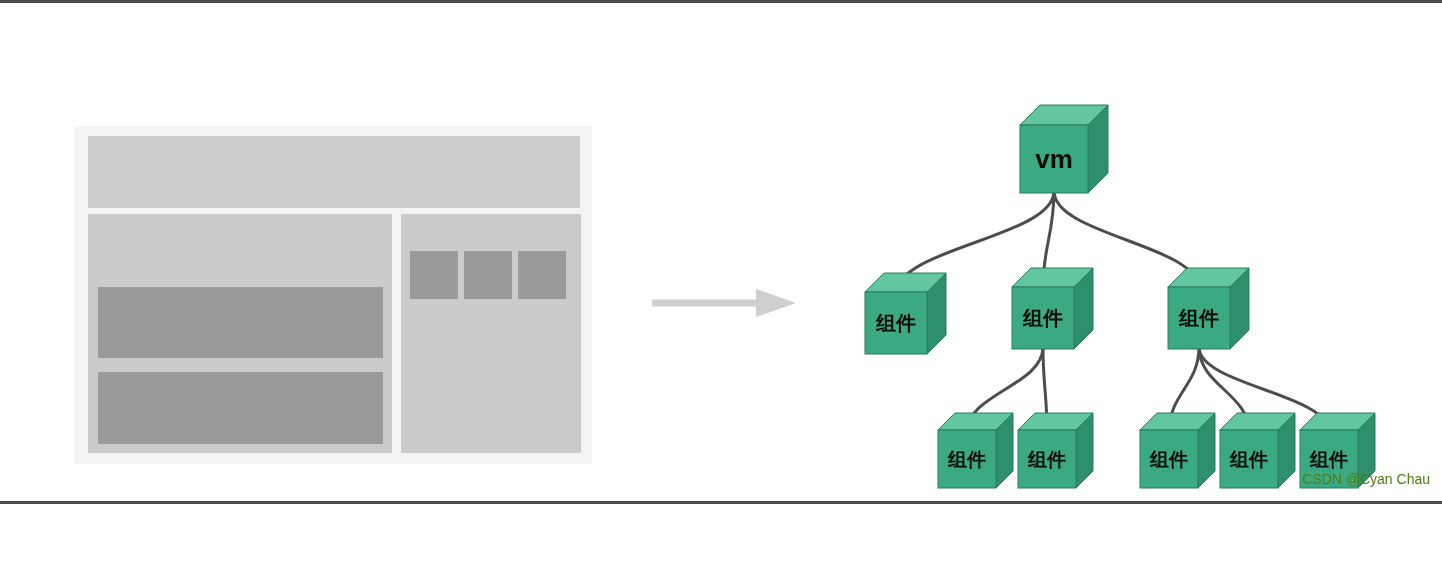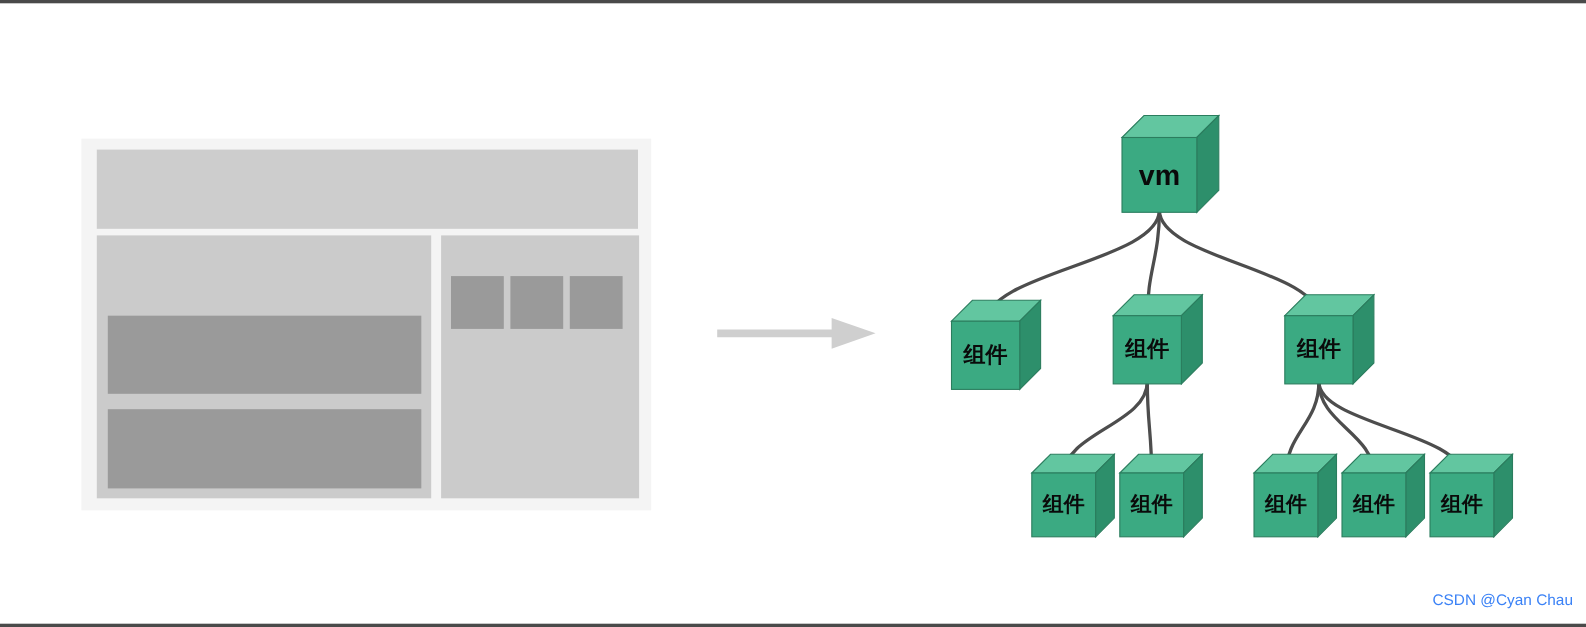--- a/index.html
+++ b/index.html
@@ -7,21 +7,21 @@
     margin: 0;
     padding: 0;
     background: #ffffff;
   }
   body {
     font-family: "Liberation Sans", sans-serif;
   }
   #stage {
     position: relative;
     width: 1442px;
-    height: 570px;
+    height: 504px;
     background: #ffffff;
     overflow: hidden;
     border-top: 3px solid #4a4a4a;
     border-bottom: 3px solid #4a4a4a;
     box-sizing: border-box;
   }
 
   
   #wireframe {
     position: absolute;
@@ -106,21 +106,21 @@
     width: 600px;
     height: 430px;
     overflow: visible;
   }
 
   
   #watermark {
     position: absolute;
     right: 12px;
     bottom: 14px;
-    color: #3b82f6;
+    color: #4d7c0f;
     font-size: 14px;
     font-family: "Liberation Sans", sans-serif;
     white-space: nowrap;
   }
 </style>
 </head>
 <body>
 
 <div id="stage">
 

